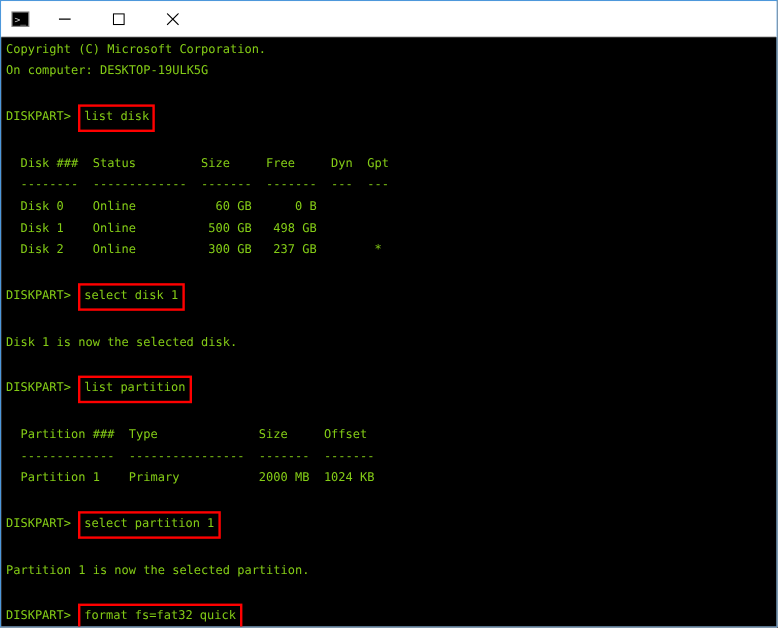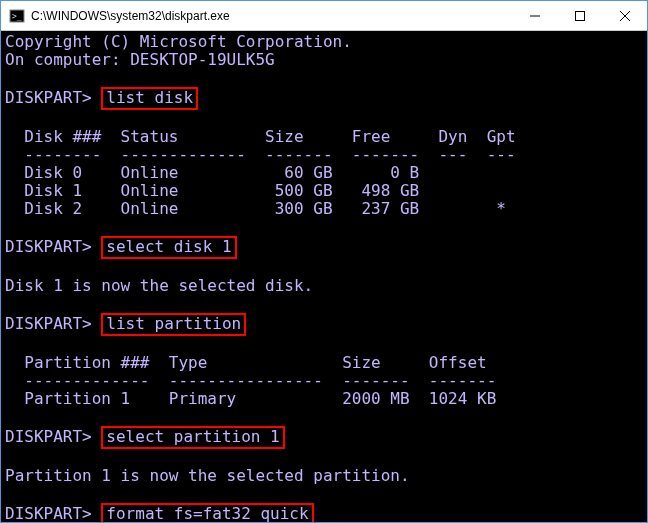--- a/index.html
+++ b/index.html
@@ -46,23 +46,23 @@
   .titlebar .ctrl {
     width: 45px;
     display: flex;
     align-items: center;
     justify-content: center;
   }
   .titlebar .ctrl svg { display: block; }
   .console {
     flex: 1;
     background: #000;
-    color: #c4b5fd;
+    color: #84cc16;
     font-family: Consolas, "Lucida Console", monospace;
-    font-size: 16px;
+    font-size: 10px;
     line-height: 18px;
     padding: 2px 4px;
     white-space: pre;
     overflow: hidden;
   }
   .hl {
     border: 2px solid #ff0000;
     padding: 0 3px 1px 3px;
     display: inline-block;
   }
@@ -71,21 +71,20 @@
 <body>
 
 <div class="window">
   <div class="titlebar">
     <span class="icon">
       <svg width="16" height="16" viewBox="0 0 16 16">
         <rect x="1" y="2" width="14" height="12" fill="#000" stroke="#888" stroke-width="1"></rect>
         <text x="3" y="11" font-size="8" fill="#ccc" font-family="monospace">&gt;_</text>
       </svg>
     </span>
-    <span class="title">C:\WINDOWS\system32\diskpart.exe</span>
     <div class="controls">
       <div class="ctrl">
         <svg width="10" height="10">
             <line x1="0" y1="5" x2="10" y2="5" stroke="#000" stroke-width="1"></line>
           </svg>
       </div>
       <div class="ctrl">
         <svg width="10" height="10">
             <rect x="0.5" y="0.5" width="9" height="9" fill="none" stroke="#000" stroke-width="1"></rect>
           </svg>

